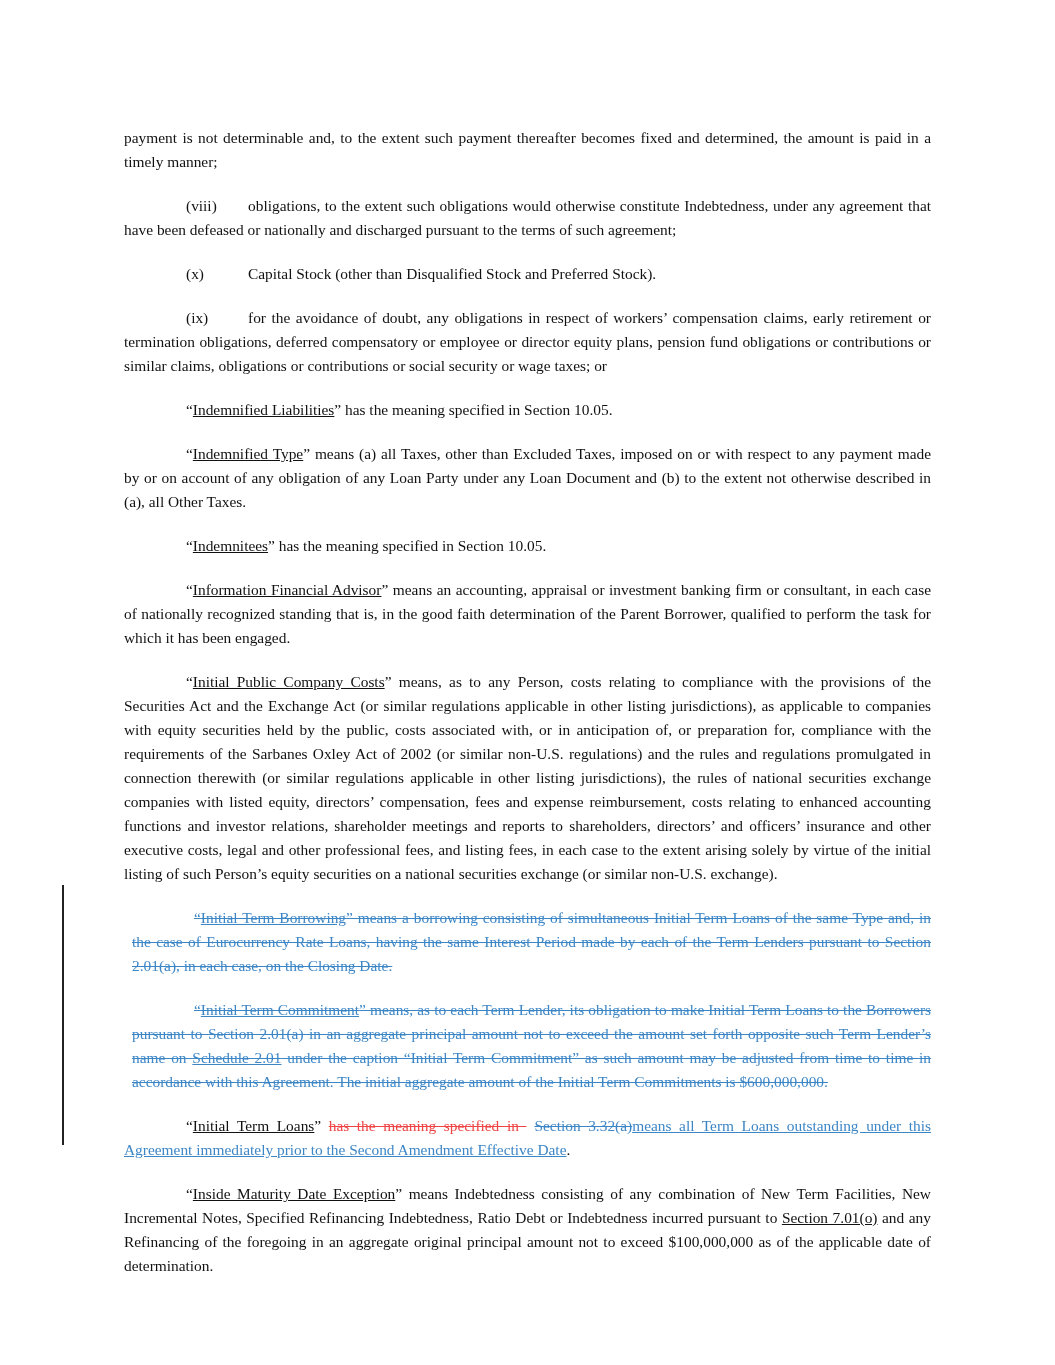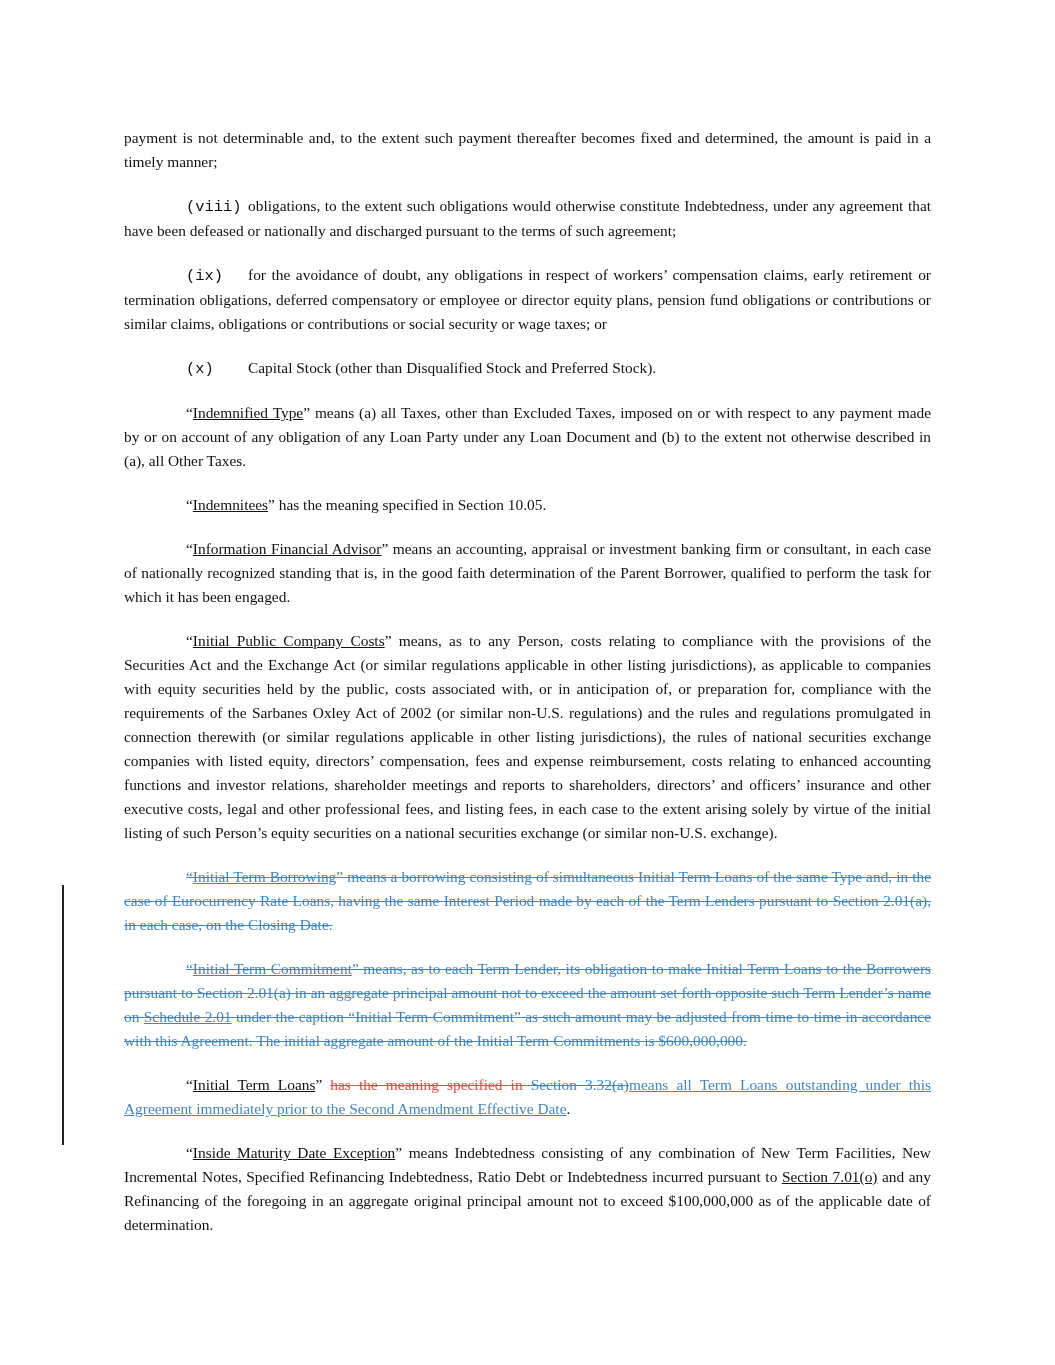--- a/index.html
+++ b/index.html
@@ -1,42 +1,43 @@
 <!DOCTYPE html>
 <html><head>
 <meta charset="utf-8">
 <style>
   html, body { margin: 0; padding: 0; background: #ffffff; }
   body { width: 1055px; height: 1365px; position: relative; overflow: hidden;
          font-family: "Liberation Serif", "DejaVu Serif", serif; color: #111; }
   .page { position: absolute; left: 124px; top: 126px; width: 807px; font-size: 15.4px; line-height: 24px; }
   p { margin: 0 0 20px 0; text-align: justify; }
   .ind { text-indent: 62px; }
-  .subnum { display: inline-block; width: 62px; text-indent: 0; font-family: Liberation Mono, monospace; }
+  .subnum { display: inline-block; width: 62px; text-indent: 0; }
   .u { text-decoration: underline; }
-  .del-blue { color: #3d86c6; text-decoration: line-through; }
+  .del-blue { color: #3d86c6; text-decoration: line-through; margin-left: 8px; }
   .del-blue .u { text-decoration: underline line-through; }
   .del-green { color: #ef4444; text-decoration: line-through; }
   .ins-blue { color: #3d86c6; text-decoration: underline; }
   .changebar { position: absolute; left: 62px; top: 885px; width: 2px; height: 260px; background: #222; }
 </style>
 </head>
 <body>
 
 <div class="changebar"></div>
 
 <div class="page">
   <p>payment is not determinable and, to the extent such payment thereafter becomes fixed and determined, the amount is paid in a timely manner;</p>
 
   <p class="ind"><span class="subnum">(viii)</span><span>obligations, to the extent such obligations would otherwise constitute Indebtedness, under any agreement that have been defeased or nationally and discharged pursuant to the terms of such agreement;</span></p>
 
+  <p class="ind"><span class="subnum">(x)</span><span>Capital Stock (other than Disqualified Stock and Preferred Stock).</span></p>
+
   <p class="ind"><span class="subnum">(ix)</span><span>for the avoidance of doubt, any obligations in respect of workers’ compensation claims, early retirement or termination obligations, deferred compensatory or employee or director equity plans, pension fund obligations or contributions or similar claims, obligations or contributions or social security or wage taxes; or</span></p>
 
-  <p class="ind"><span class="subnum">(x)</span><span>Capital Stock (other than Disqualified Stock and Preferred Stock).</span></p>
-
+  <p class="ind"><span>“</span><span class="u">Indemnified Liabilities</span><span>” has the meaning specified in Section 10.05.</span></p>
 
   <p class="ind"><span>“</span><span class="u">Indemnified Type</span><span>” means (a) all Taxes, other than Excluded Taxes, imposed on or with respect to any payment made by or on account of any obligation of any Loan Party under any Loan Document and (b) to the extent not otherwise described in (a), all Other Taxes.</span></p>
 
   <p class="ind"><span>“</span><span class="u">Indemnitees</span><span>” has the meaning specified in Section 10.05.</span></p>
 
   <p class="ind"><span>“</span><span class="u">Information Financial Advisor</span><span>” means an accounting, appraisal or investment banking firm or consultant, in each case of nationally recognized standing that is, in the good faith determination of the Parent Borrower, qualified to perform the task for which it has been engaged.</span></p>
 
 
   <p class="ind"><span>“</span><span class="u">Initial Public Company Costs</span><span>” means, as to any Person, costs relating to compliance with the provisions of the Securities Act and the Exchange Act (or similar regulations applicable in other listing jurisdictions), as applicable to companies with equity securities held by the public, costs associated with, or in anticipation of, or preparation for, compliance with the requirements of the Sarbanes Oxley Act of 2002 (or similar non-U.S. regulations) and the rules and regulations promulgated in connection therewith (or similar regulations applicable in other listing jurisdictions), the rules of national securities exchange companies with listed equity, directors’ compensation, fees and expense reimbursement, costs relating to enhanced accounting functions and investor relations, shareholder meetings and reports to shareholders, directors’ and officers’ insurance and other executive costs, legal and other professional fees, and listing fees, in each case to the extent arising solely by virtue of the initial listing of such Person’s equity securities on a national securities exchange (or similar non-U.S. exchange).</span></p>
 

